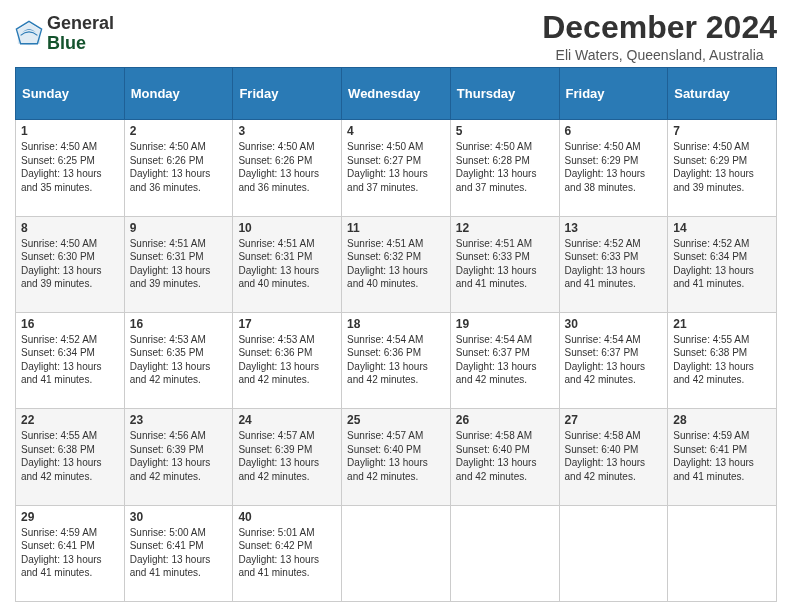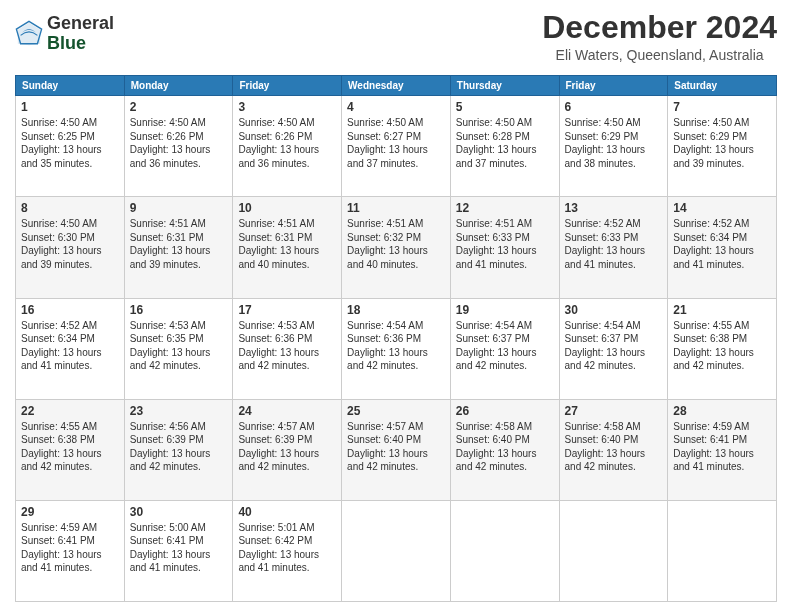--- a/index.html
+++ b/index.html
@@ -14,21 +14,21 @@
       width: 792px;
       height: 612px;
       padding: 10px 15px 10px 15px;
       display: flex;
       flex-direction: column;
     }
     .header {
       display: flex;
       align-items: flex-start;
       justify-content: space-between;
-      margin-bottom: 12px;
+      margin-bottom: 4px;
     }
     .logo {
       display: flex;
       align-items: center;
       margin-top: 4px;
     }
     .logo-text {
       display: flex;
       flex-direction: column;
       line-height: 1.1;
@@ -66,22 +66,22 @@
       flex: 1;
       border: 1px solid #ccc;
       border-collapse: collapse;
       width: 100%;
       table-layout: fixed;
     }
     .calendar th {
       background-color: #2a7ab5;
       color: #fff;
       text-align: left;
-      padding: 4px 6px;
-      font-size: 10px;
+      padding: 18px 6px;
+      font-size: 13px;
       font-weight: bold;
       border: 1px solid #1e6096;
     }
     .calendar td {
       border: 1px solid #ccc;
       vertical-align: top;
       padding: 4px 5px;
       font-size: 10px;
       color: #333;
       height: 88px;

